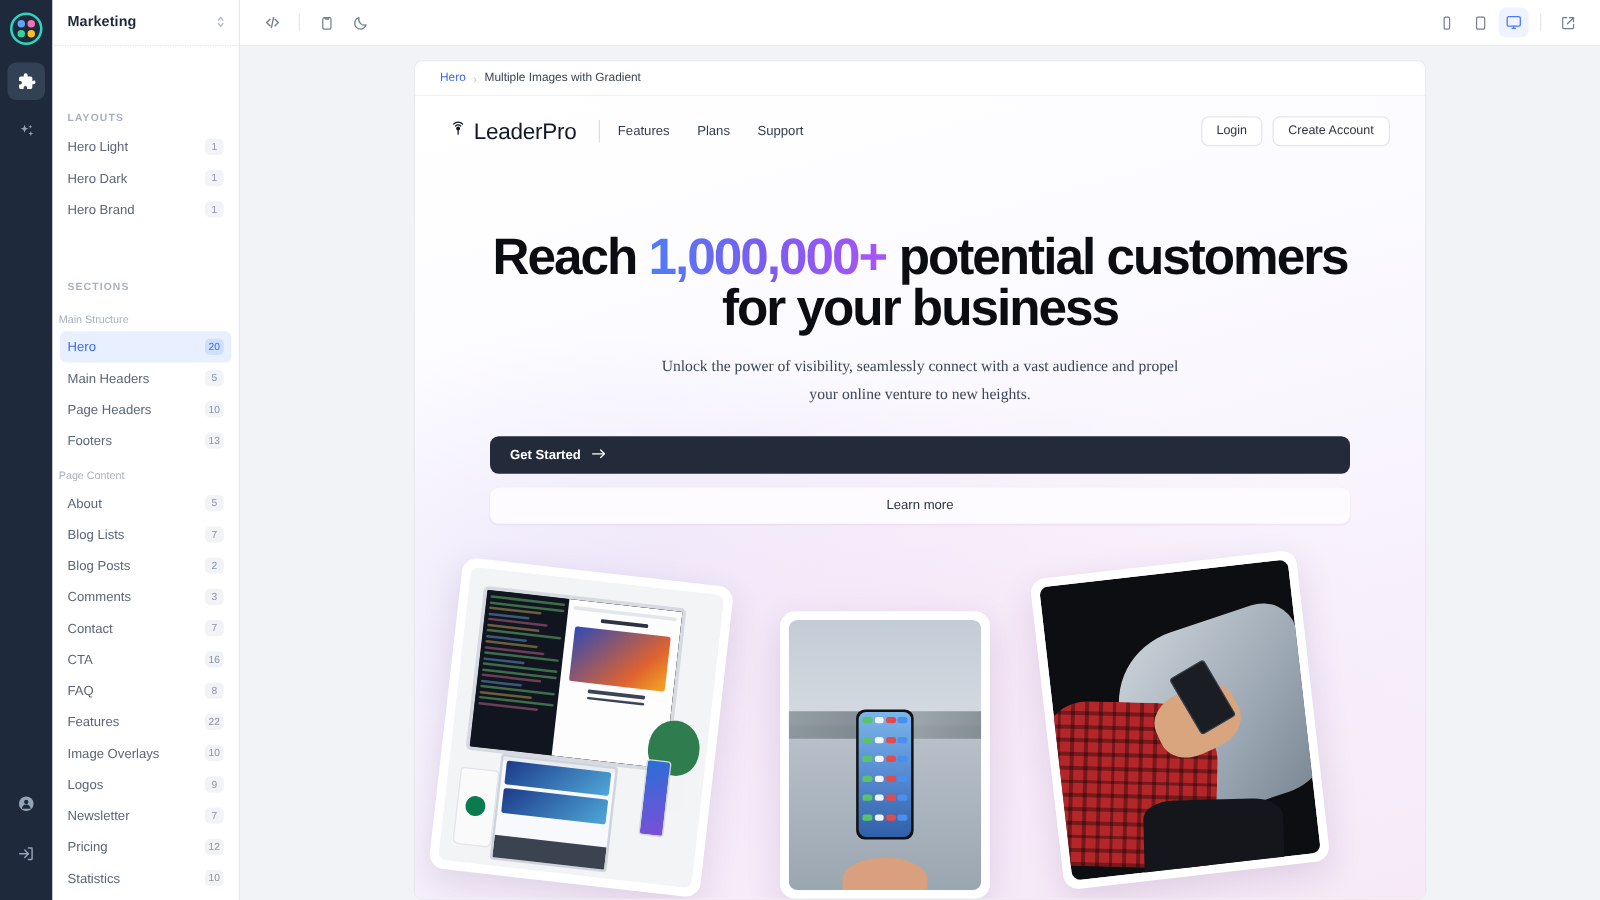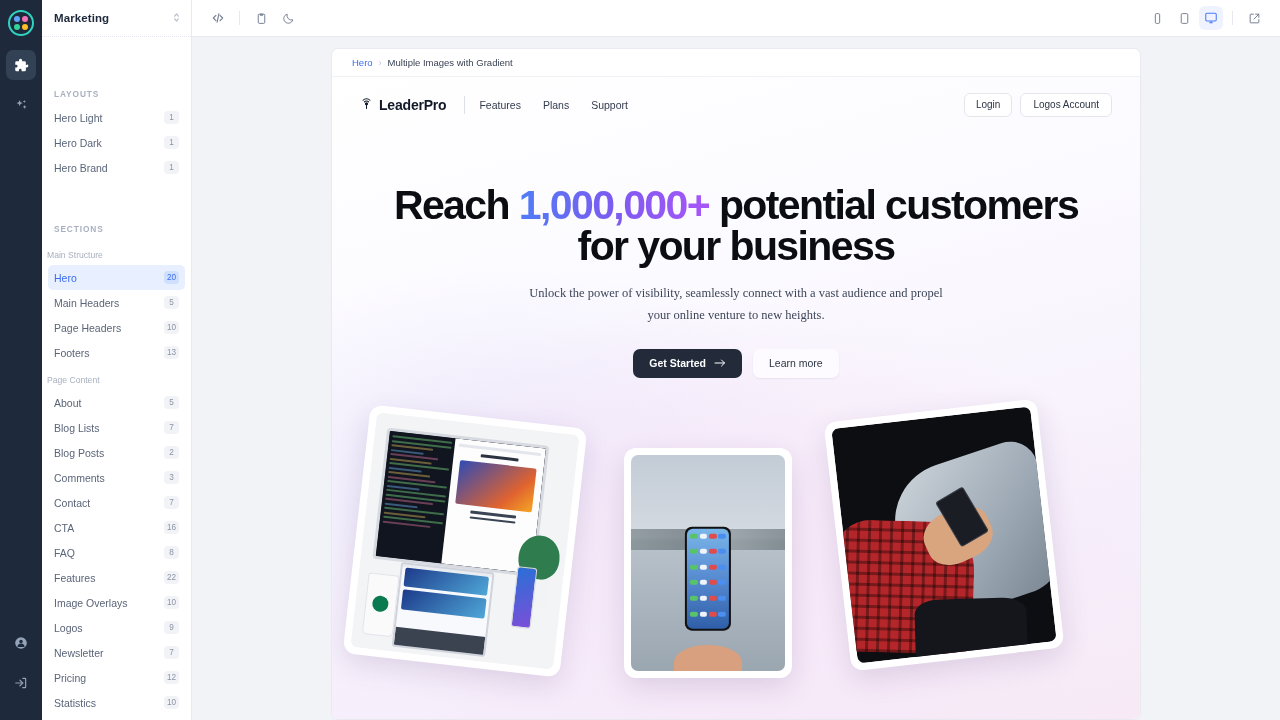--- a/index.html
+++ b/index.html
@@ -127,21 +127,21 @@
     background:
       radial-gradient(ellipse 70% 55% at 50% 72%, #f6e6f7 0%, rgba(246,230,247,0) 70%),
       radial-gradient(ellipse 60% 45% at 22% 60%, #ece7fb 0%, rgba(236,231,251,0) 70%),
       linear-gradient(165deg, #ffffff 0%, #fbfaff 35%, #f6eefb 75%, #f7e9f5 100%);
     overflow: hidden;
   }
   .hero-nav {
     display: flex; align-items: center; padding: 16px 28px 0 28px;
   }
   .brand { display: flex; align-items: center; gap: 6px; }
-  .brand-name { font-size: 14px; font-weight: bold; color: #111827; letter-spacing: -.2px; }
+  .brand-name { font-size: 18px; font-weight: normal; color: #111827; letter-spacing: -.2px; }
   .nav-div { width: 1px; height: 18px; background: #dcdfe6; margin: 0 14px 0 18px; }
   .nav-links { display: flex; gap: 22px; }
   .nav-link { font-size: 10.5px; color: #333c4d; font-weight: 500; }
   .nav-actions { margin-left: auto; display: flex; gap: 8px; }
   .btn-login, .btn-create {
     background: #fff; border: 1px solid #e4e6ec; border-radius: 6px;
     font-size: 10px; color: #2b3443; font-weight: 500;
     padding: 6px 11px; line-height: 1;
   }
   .btn-create { padding: 6px 12px; }
@@ -153,21 +153,21 @@
   }
   .grad {
     background: linear-gradient(90deg, #4f7df5 0%, #7b5cf0 48%, #a855f7 100%);
     -webkit-background-clip: text; background-clip: text;
     -webkit-text-fill-color: transparent; color: transparent;
   }
   .subhead {
     margin-top: 16px; font-size: 12.5px; line-height: 1.75;
     color: #3d4658; max-width: 420px; margin-left: auto; margin-right: auto; font-family: Liberation Serif, serif;
   }
-  .cta-row { margin-top: 22px; display: flex; justify-content: center; gap: 11px; }
+  .cta-row { margin-top: 22px; display: flex; justify-content: center; gap: 11px; flex-direction: column; }
   .btn-primary {
     background: #232b3b; color: #fff; border-radius: 7px;
     font-size: 10.5px; font-weight: bold; padding: 9px 16px;
     display: flex; align-items: center; gap: 8px; line-height: 1;
   }
   .btn-secondary {
     background: #fdfbff; color: #2b3443; border-radius: 7px;
     font-size: 10.5px; padding: 9px 16px; line-height: 1;
     box-shadow: 0 1px 2px rgba(40,20,80,.07);
   }
@@ -514,21 +514,21 @@
               <span class="brand-name">LeaderPro</span>
             </div>
             <div class="nav-div"></div>
             <div class="nav-links">
               <span class="nav-link">Features</span>
               <span class="nav-link">Plans</span>
               <span class="nav-link">Support</span>
             </div>
             <div class="nav-actions">
               <div class="btn-login">Login</div>
-              <div class="btn-create">Logos Account</div>
+              <div class="btn-create">Create Account</div>
             </div>
           </div>
 
           <div class="hero-body">
             <h1 class="headline"><span>Reach </span><span class="grad">1,000,000+</span><span> potential customers for your business</span></h1>
             <p class="subhead">Unlock the power of visibility, seamlessly connect with a vast audience and propel your online venture to new heights.</p>
             <div class="cta-row">
               <div class="btn-primary">
                 <span>Get Started</span>
                 <span>

